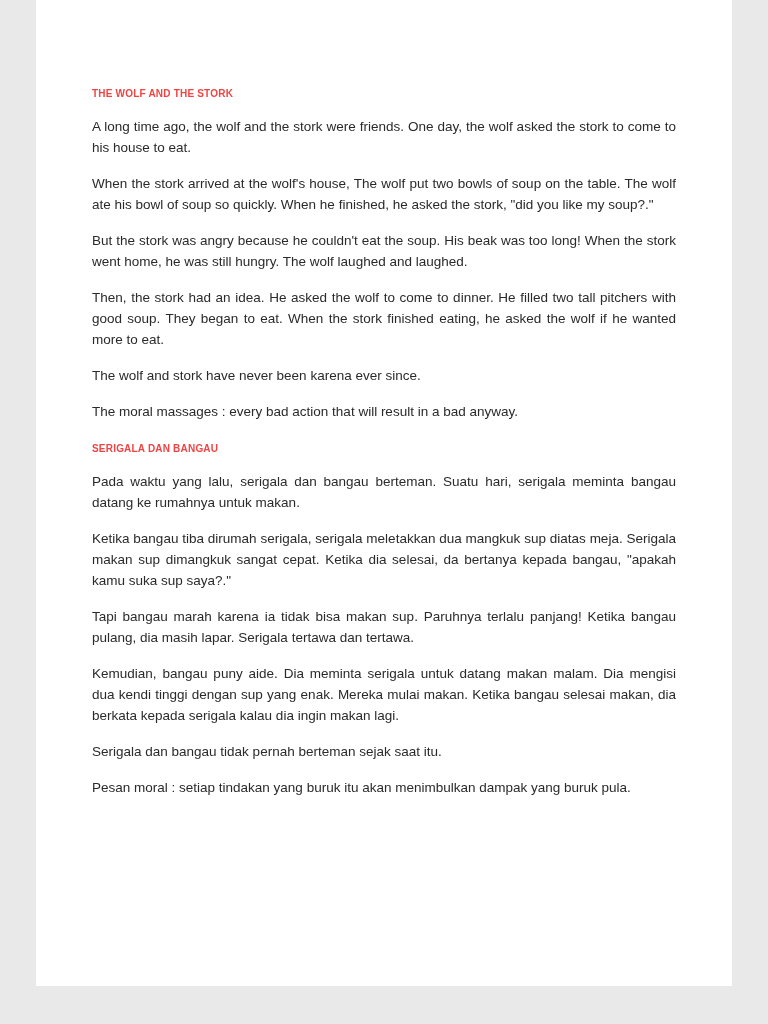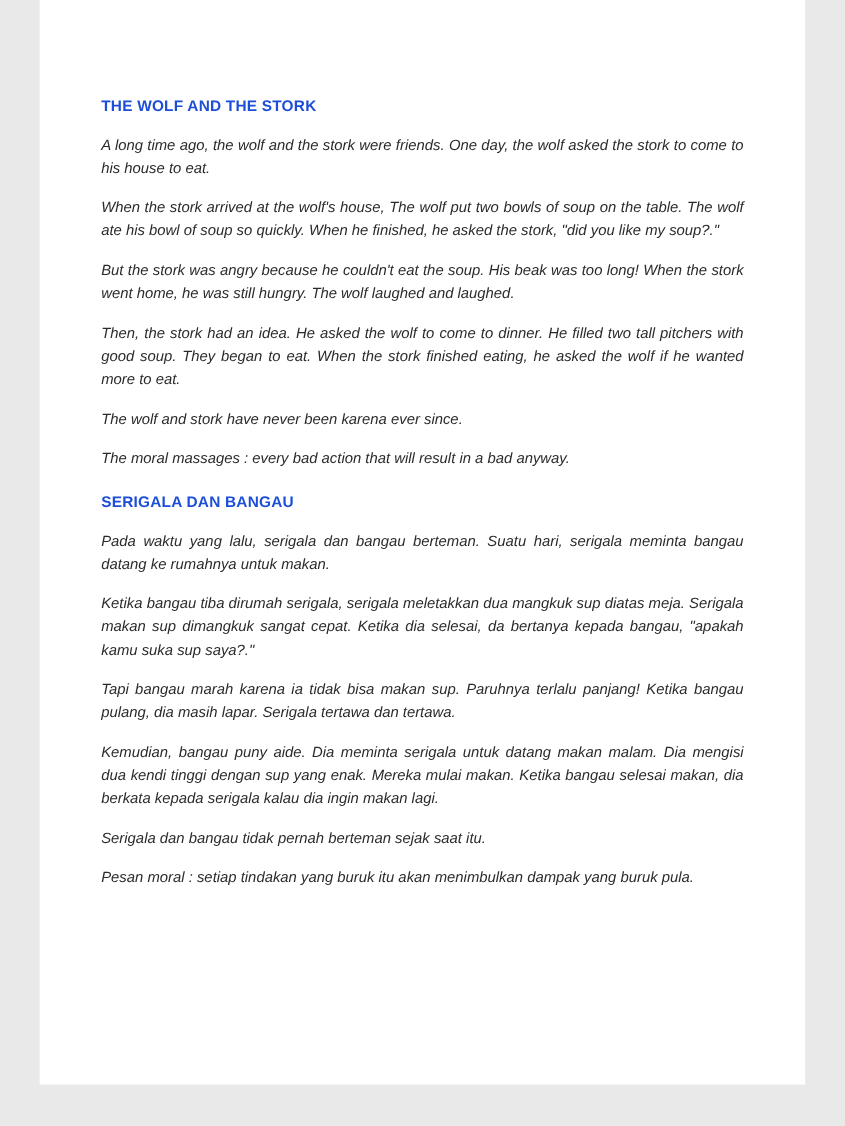--- a/index.html
+++ b/index.html
@@ -23,35 +23,33 @@
     top: 0px;
     width: 696px;
     height: 986px;
     background: #ffffff;
     box-sizing: border-box;
     padding: 88px 56px 40px 56px;
     color: #222222;
   }
   .story-title {
     font-weight: bold;
-    font-size: 14px;
+    font-size: 10px;
     letter-spacing: 0.2px;
     margin: 0 0 17px 0;
-    color: #1d4ed8;
+    color: #ef4444;
   }
   .para {
     font-size: 13.5px;
     line-height: 21px;
     text-align: justify;
     margin: 0 0 15px 0;
     color: #2a2a2a;
-    font-style: italic;
   }
   .moral {
-    font-style: italic;
   }
   .section-gap {
     height: 6px;
   }
 </style>
 </head>
 <body>
 
 <div class="viewer">
   <div class="page">

